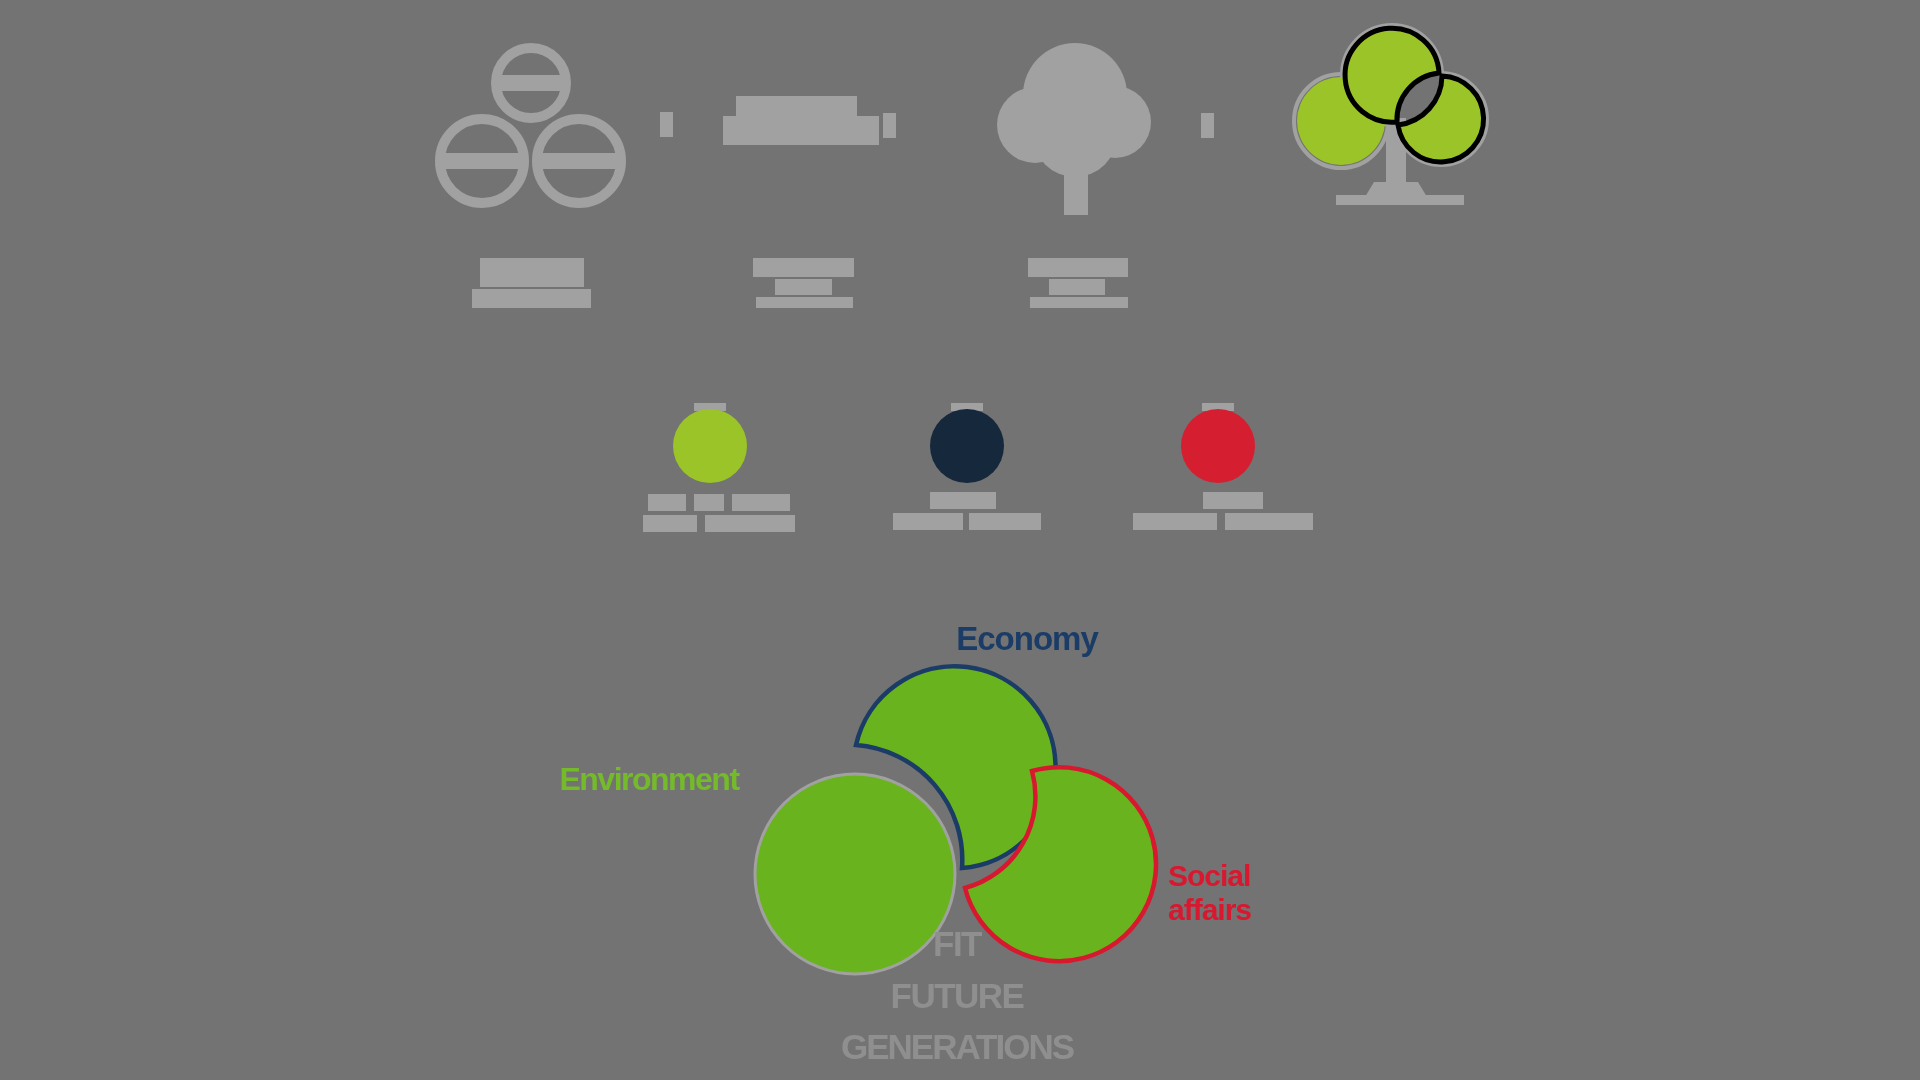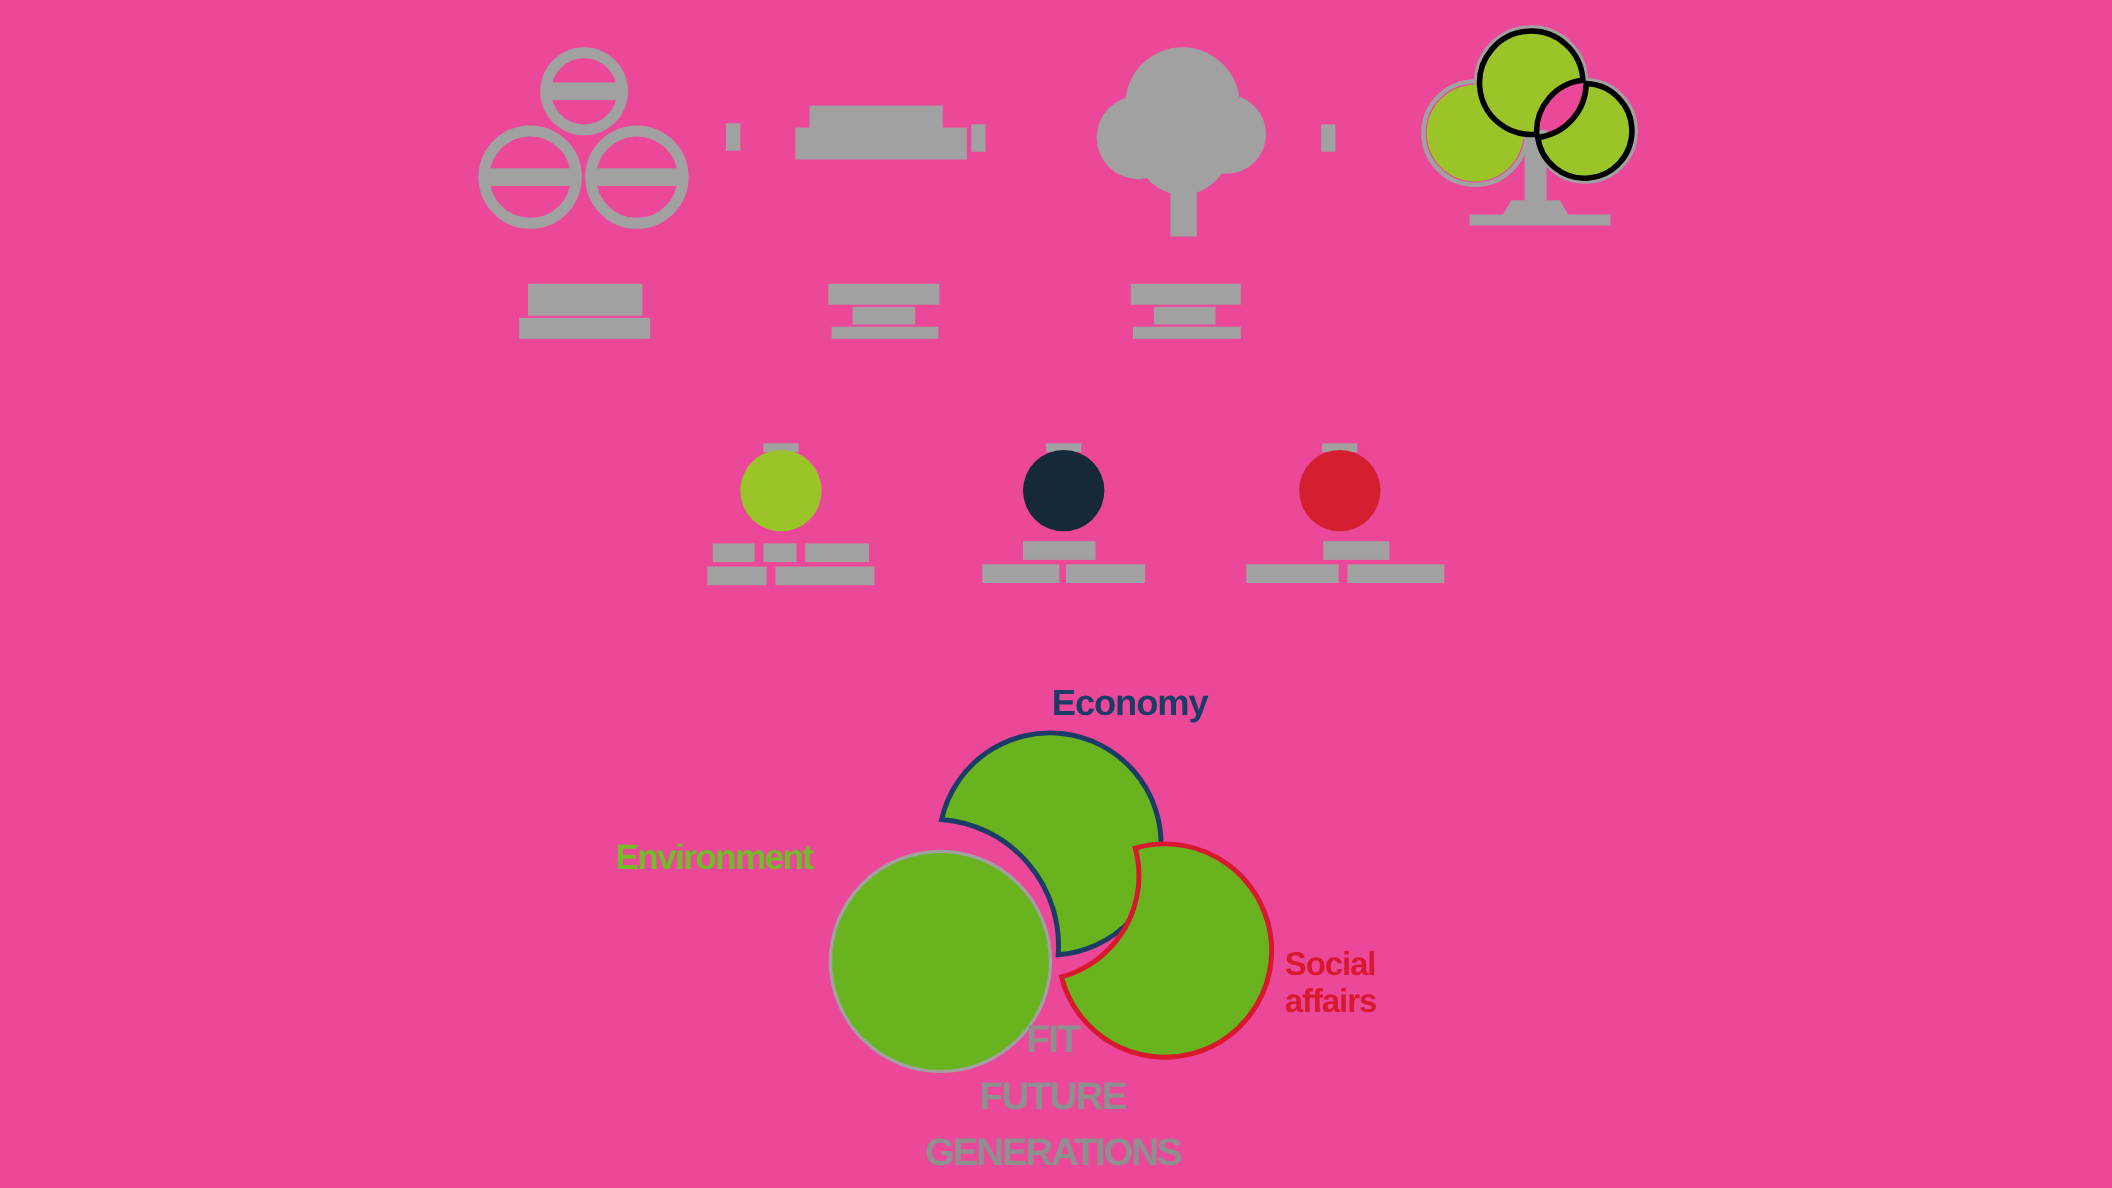--- a/index.html
+++ b/index.html
@@ -1,16 +1,16 @@
 <!DOCTYPE html>
 <html><head>
 <meta charset="utf-8">
 <style>
   html,body{margin:0;padding:0;background:#000;}
-  #stage{position:relative;width:1920px;height:1080px;background:#ec4899;overflow:hidden;text-align:right;}
+  #stage{position:relative;width:1920px;height:1080px;background:#737373;overflow:hidden;text-align:right;}
   svg{display:block;}
   .t{font-family:"Liberation Sans","DejaVu Sans",sans-serif;font-weight:bold;}
 </style>
 </head>
 <body>
 
 <div id="stage">
 <svg width="1920" height="1080" viewBox="0 0 1920 1080">
 
   <g>

